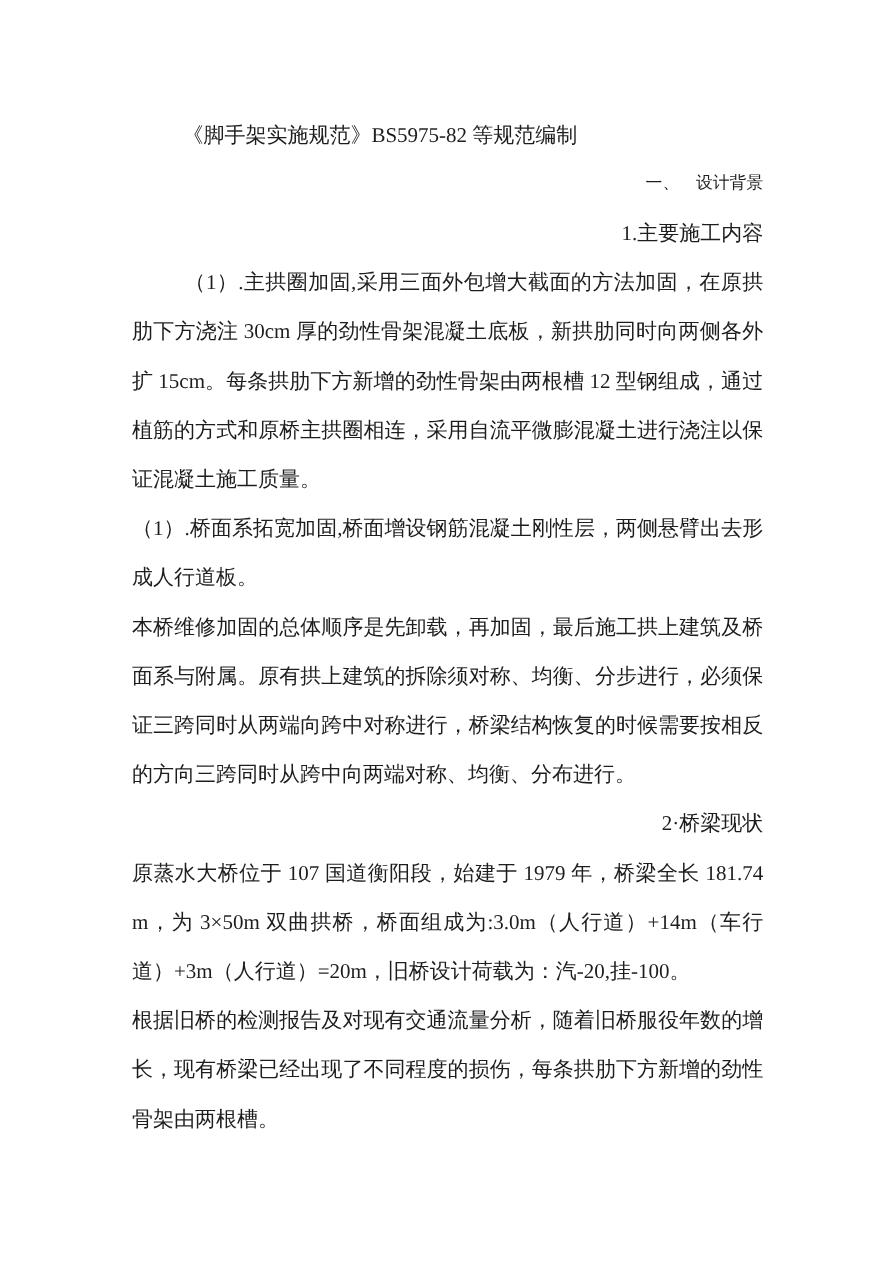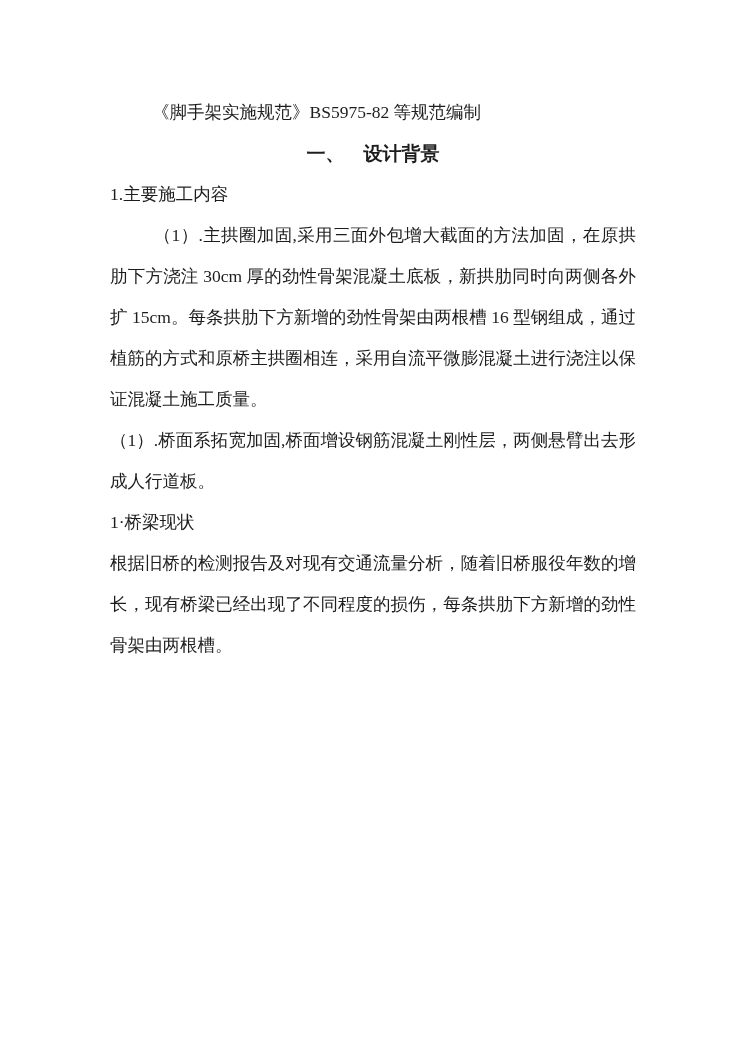--- a/index.html
+++ b/index.html
@@ -24,45 +24,47 @@
     margin: 0;
     text-align: justify;
     text-justify: inter-ideograph;
     word-break: break-all;
   }
   .intro-line {
     text-indent: 2.4em;
     text-align: left;
   }
   .section-heading {
-    font-weight: bold;
-    font-size: 19px;
-    text-align: center;
+    font-weight: normal;
+    font-size: 14px;
+    text-align: right;
     margin: 0;
   }
   .subheading {
-    text-align: left;
+    text-align: right;
   }
   .para-first-indent {
     text-indent: 2.5em;
   }
 </style>
 </head>
 <body>
 
 <div class="page">
   <p class="block intro-line">《脚手架实施规范》BS5975-82 等规范编制</p>
 
   <p class="block section-heading">一、　设计背景</p>
 
   <p class="block subheading">1.主要施工内容</p>
 
-  <p class="block para-first-indent">（1）.主拱圈加固,采用三面外包增大截面的方法加固，在原拱肋下方浇注 30cm 厚的劲性骨架混凝土底板，新拱肋同时向两侧各外扩 15cm。每条拱肋下方新增的劲性骨架由两根槽 16 型钢组成，通过植筋的方式和原桥主拱圈相连，采用自流平微膨混凝土进行浇注以保证混凝土施工质量。</p>
+  <p class="block para-first-indent">（1）.主拱圈加固,采用三面外包增大截面的方法加固，在原拱肋下方浇注 30cm 厚的劲性骨架混凝土底板，新拱肋同时向两侧各外扩 15cm。每条拱肋下方新增的劲性骨架由两根槽 12 型钢组成，通过植筋的方式和原桥主拱圈相连，采用自流平微膨混凝土进行浇注以保证混凝土施工质量。</p>
 
   <p class="block">（1）.桥面系拓宽加固,桥面增设钢筋混凝土刚性层，两侧悬臂出去形成人行道板。</p>
 
 
+  <p class="block">本桥维修加固的总体顺序是先卸载，再加固，最后施工拱上建筑及桥面系与附属。原有拱上建筑的拆除须对称、均衡、分步进行，必须保证三跨同时从两端向跨中对称进行，桥梁结构恢复的时候需要按相反的方向三跨同时从跨中向两端对称、均衡、分布进行。</p>
 
-  <p class="block subheading">1·桥梁现状</p>
+  <p class="block subheading">2·桥梁现状</p>
 
+  <p class="block">原蒸水大桥位于 107 国道衡阳段，始建于 1979 年，桥梁全长 181.74m，为 3×50m 双曲拱桥，桥面组成为:3.0m（人行道）+14m（车行道）+3m（人行道）=20m，旧桥设计荷载为：汽-20,挂-100。</p>
 
   <p class="block">根据旧桥的检测报告及对现有交通流量分析，随着旧桥服役年数的增长，现有桥梁已经出现了不同程度的损伤，每条拱肋下方新增的劲性骨架由两根槽。</p>
 </div>
 
 </body></html>

